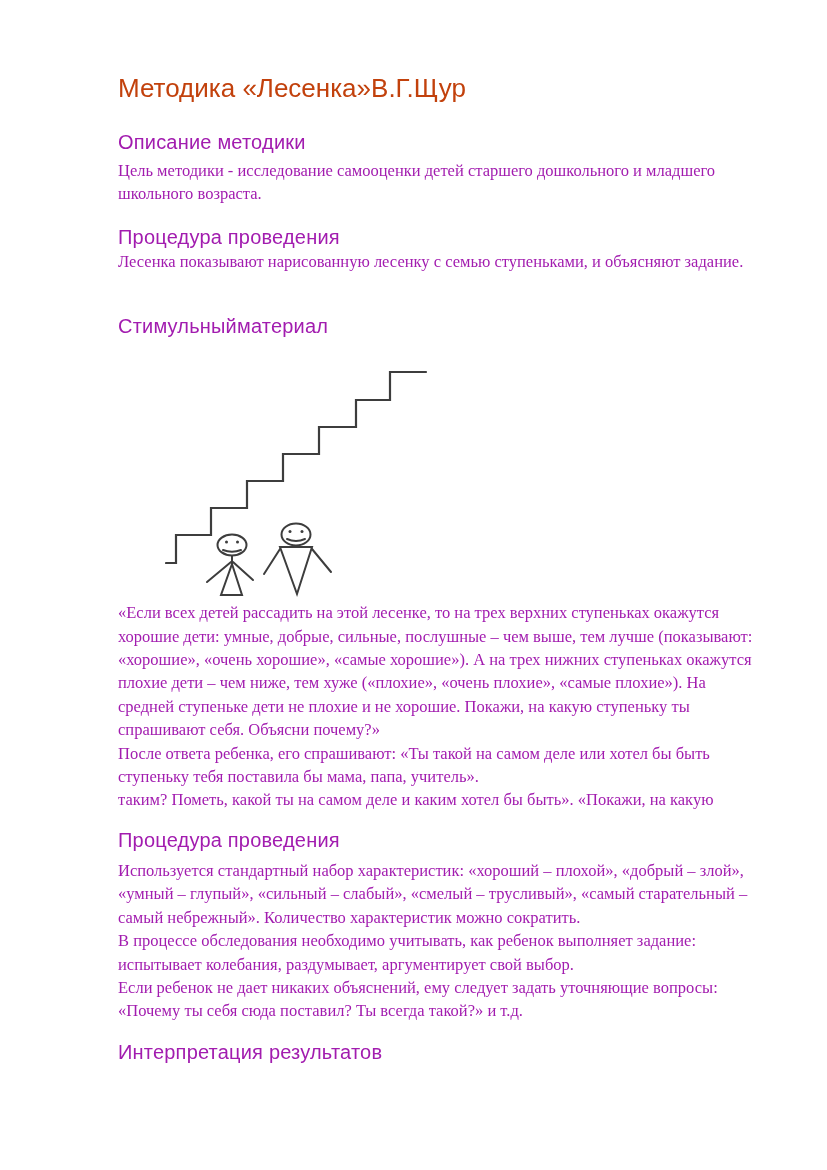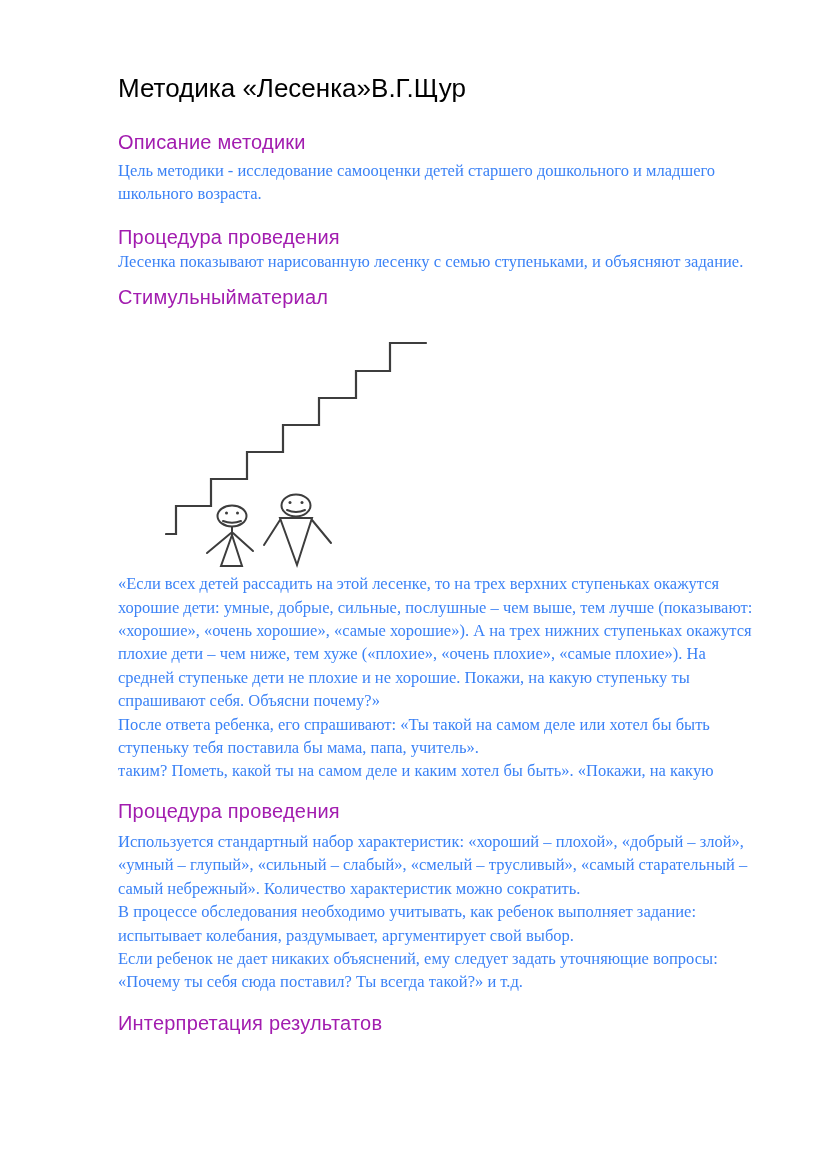--- a/index.html
+++ b/index.html
@@ -16,45 +16,45 @@
     box-sizing: border-box;
     padding: 72px 56px 0 118px;
     overflow: hidden;
     color: #000000;
   }
   .doc-title {
     font-family: "Liberation Sans", "DejaVu Sans", sans-serif;
     font-size: 26px;
     line-height: 32px;
     font-weight: 400;
-    color: #000000;
+    color: #c2410c;
     margin: 0;
     white-space: nowrap;
   }
   .sec-heading {
     font-family: "Liberation Sans", "DejaVu Sans", sans-serif;
     font-size: 20px;
     line-height: 26px;
     font-weight: 400;
     color: #a21caf;
     letter-spacing: 0.2px;
     margin: 0;
     white-space: nowrap;
   }
   .para {
     font-family: "Liberation Serif", "DejaVu Serif", serif;
     font-size: 16.5px;
     line-height: 23.4px;
-    color: #3b82f6;
+    color: #a21caf;
     margin: 0;
   }
   .para div { white-space: nowrap; }
   
   .mt25 { margin-top: 25px; }
-  .mt23 { margin-top: 11px; }
+  .mt23 { margin-top: 40px; }
   .mt18 { margin-top: 18px; }
   .mt16 { margin-top: 16px; }
   .mt15 { margin-top: 15px; }
   .mt6  { margin-top: 6px; }
   .mt4  { margin-top: 4px; }
   .mt2  { margin-top: 2px; }
   .mt0  { margin-top: 0; }
   .figure-wrap {
     margin-top: 25px;
     margin-left: 47px;

